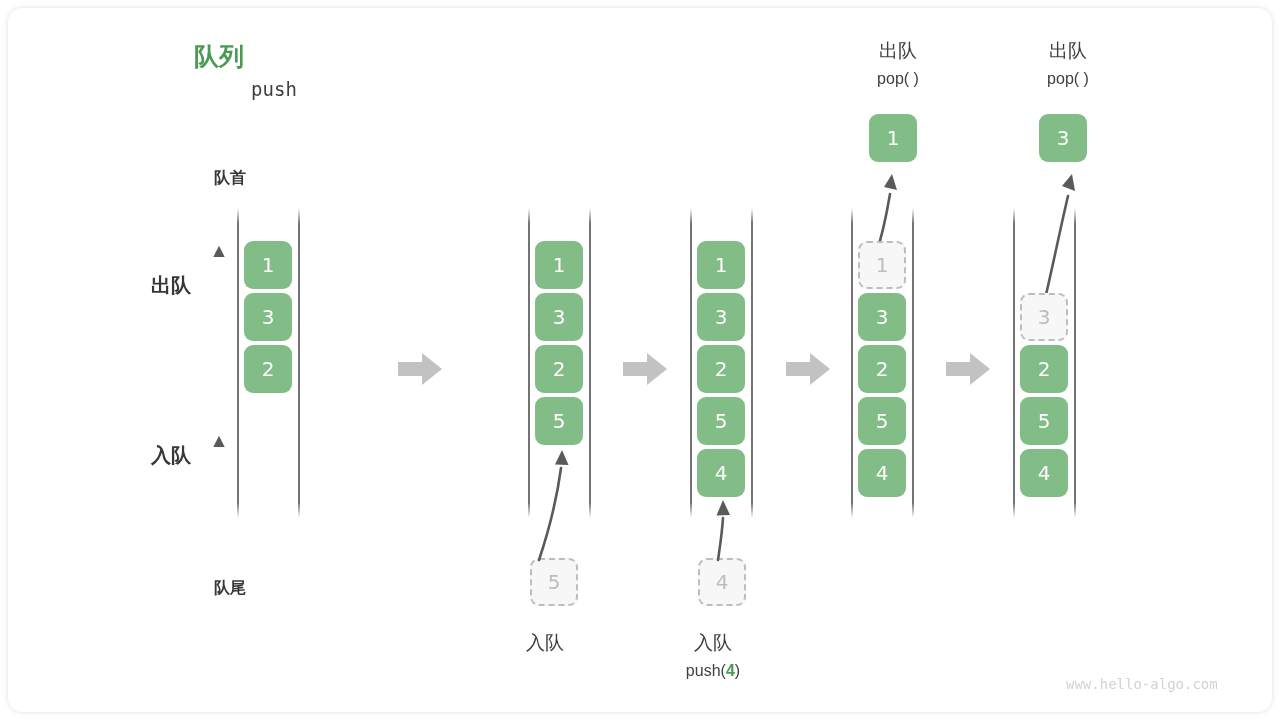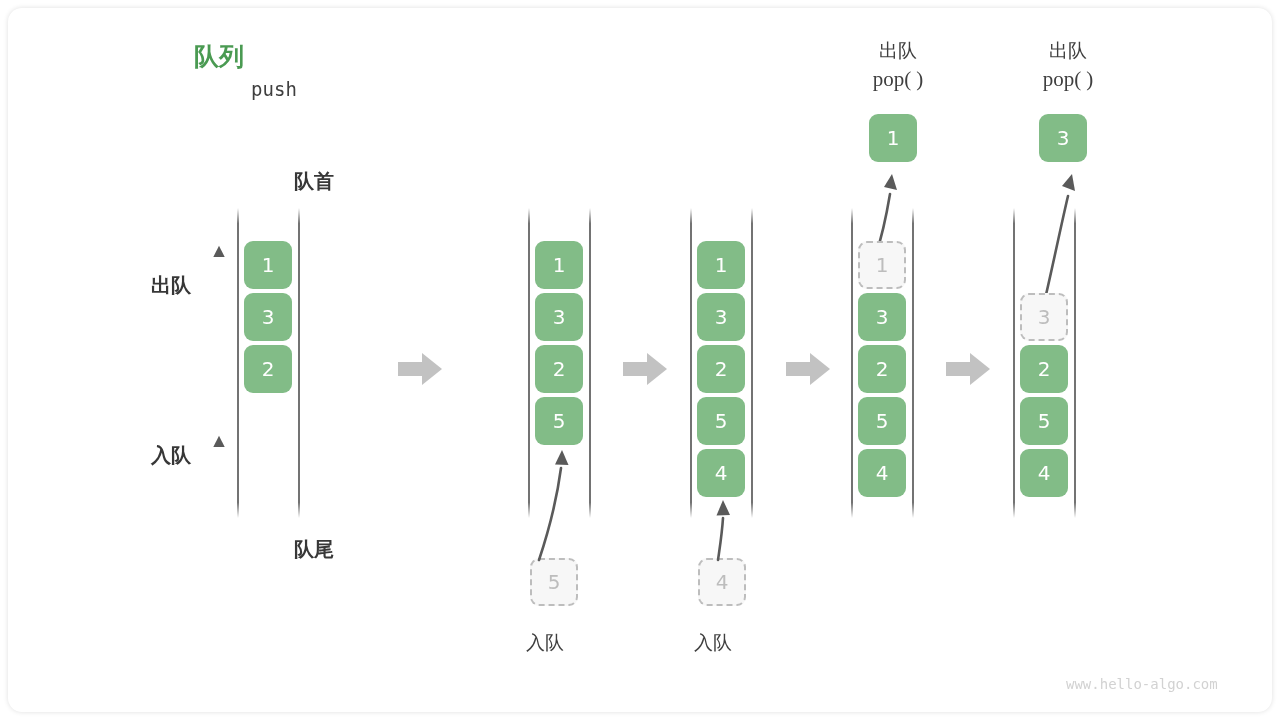--- a/index.html
+++ b/index.html
@@ -33,44 +33,44 @@
     text-align: left;
   }
   .title-en {
     font-family: "DejaVu Sans Mono", "Liberation Mono", monospace;
     font-size: 19px;
     color: #3f3f3f;
     text-align: center;
   }
   .head-label {
     font-weight: bold;
-    font-size: 20px;
+    font-size: 16px;
     color: #373737;
-    text-align: right;
+    text-align: left;
     white-space: nowrap;
   }
   .side-label {
     font-weight: bold;
     font-size: 20px;
     color: #373737;
     white-space: nowrap;
   }
   .op-label {
     text-align: center;
     white-space: nowrap;
   }
   .op-label .cn {
     font-size: 19px;
     color: #3f3f3f;
     display: block;
     line-height: 28px;
   }
   .op-label .code {
-    font-family: Liberation Serif, serif;
-    font-size: 21px;
+    font-family: Liberation Sans, sans-serif;
+    font-size: 16px;
     color: #3f3f3f;
     display: block;
     line-height: 30px;
   }
   .op-label .code .num { color: #4a9a52; font-weight: bold; }
 
   
   .rail {
     position: absolute;
     width: 2px;
@@ -123,21 +123,21 @@
 </style>
 </head>
 <body>
 
 <div id="canvas">
 
   <div class="abs title-cn" style="left:186px; top:32px; width:160px;">队列</div>
   <div class="abs title-en" style="left:186px; top:70px; width:160px;">push</div>
 
   <div class="abs head-label" style="left:206px; top:160px; width:120px;">队首</div>
-  <div class="abs head-label" style="left:206px; top:528px; width:120px;">队尾</div>
+  <div class="abs head-label" style="left:206px; top:570px; width:120px;">队尾</div>
 
   <div class="abs side-label" style="left:143px; top:264px;">出队</div>
   <svg class="varrow" style="left:204px; top:232px;" width="16" height="62" viewBox="0 0 16 62">
     <defs>
       <linearGradient id="gFadeA" x1="0" y1="1" x2="0" y2="0">
         <stop offset="0" stop-color="#5a5a5a" stop-opacity="0"></stop>
         <stop offset="0.35" stop-color="#5a5a5a" stop-opacity="1"></stop>
         <stop offset="1" stop-color="#5a5a5a" stop-opacity="1"></stop>
       </linearGradient>
     </defs>
@@ -200,20 +200,21 @@
 
   <div class="cell ghost" style="left:690px; top:550px;">4</div>
 
   <svg class="motion" style="left:684px; top:482px;" width="70" height="72" viewBox="0 0 70 72">
     <path d="M26,70 C28,56 30,44 31,28" stroke="#5a5a5a" stroke-width="2.6" fill="none" stroke-linecap="round"></path>
     <path d="M31,10 L38,25 L24.5,25.5 Z" fill="#5a5a5a"></path>
   </svg>
 
   <div class="abs op-label" style="left:630px; top:620px; width:150px;">
     <span class="cn">入队</span>
+    <span class="code"><span>push(</span><span class="num">4</span><span>)</span></span>
   </div>
 
   <svg class="step-arrow" style="left:778px; top:343px;" viewBox="0 0 44 36">
     <path d="M0,11 L24,11 L24,2 L44,18 L24,34 L24,25 L0,25 Z" fill="#c2c2c2"></path>
   </svg>
 
   <div class="abs op-label" style="left:815px; top:28px; width:150px;">
     <span class="cn">出队</span>
     <span class="code">pop( )</span>
   </div>

